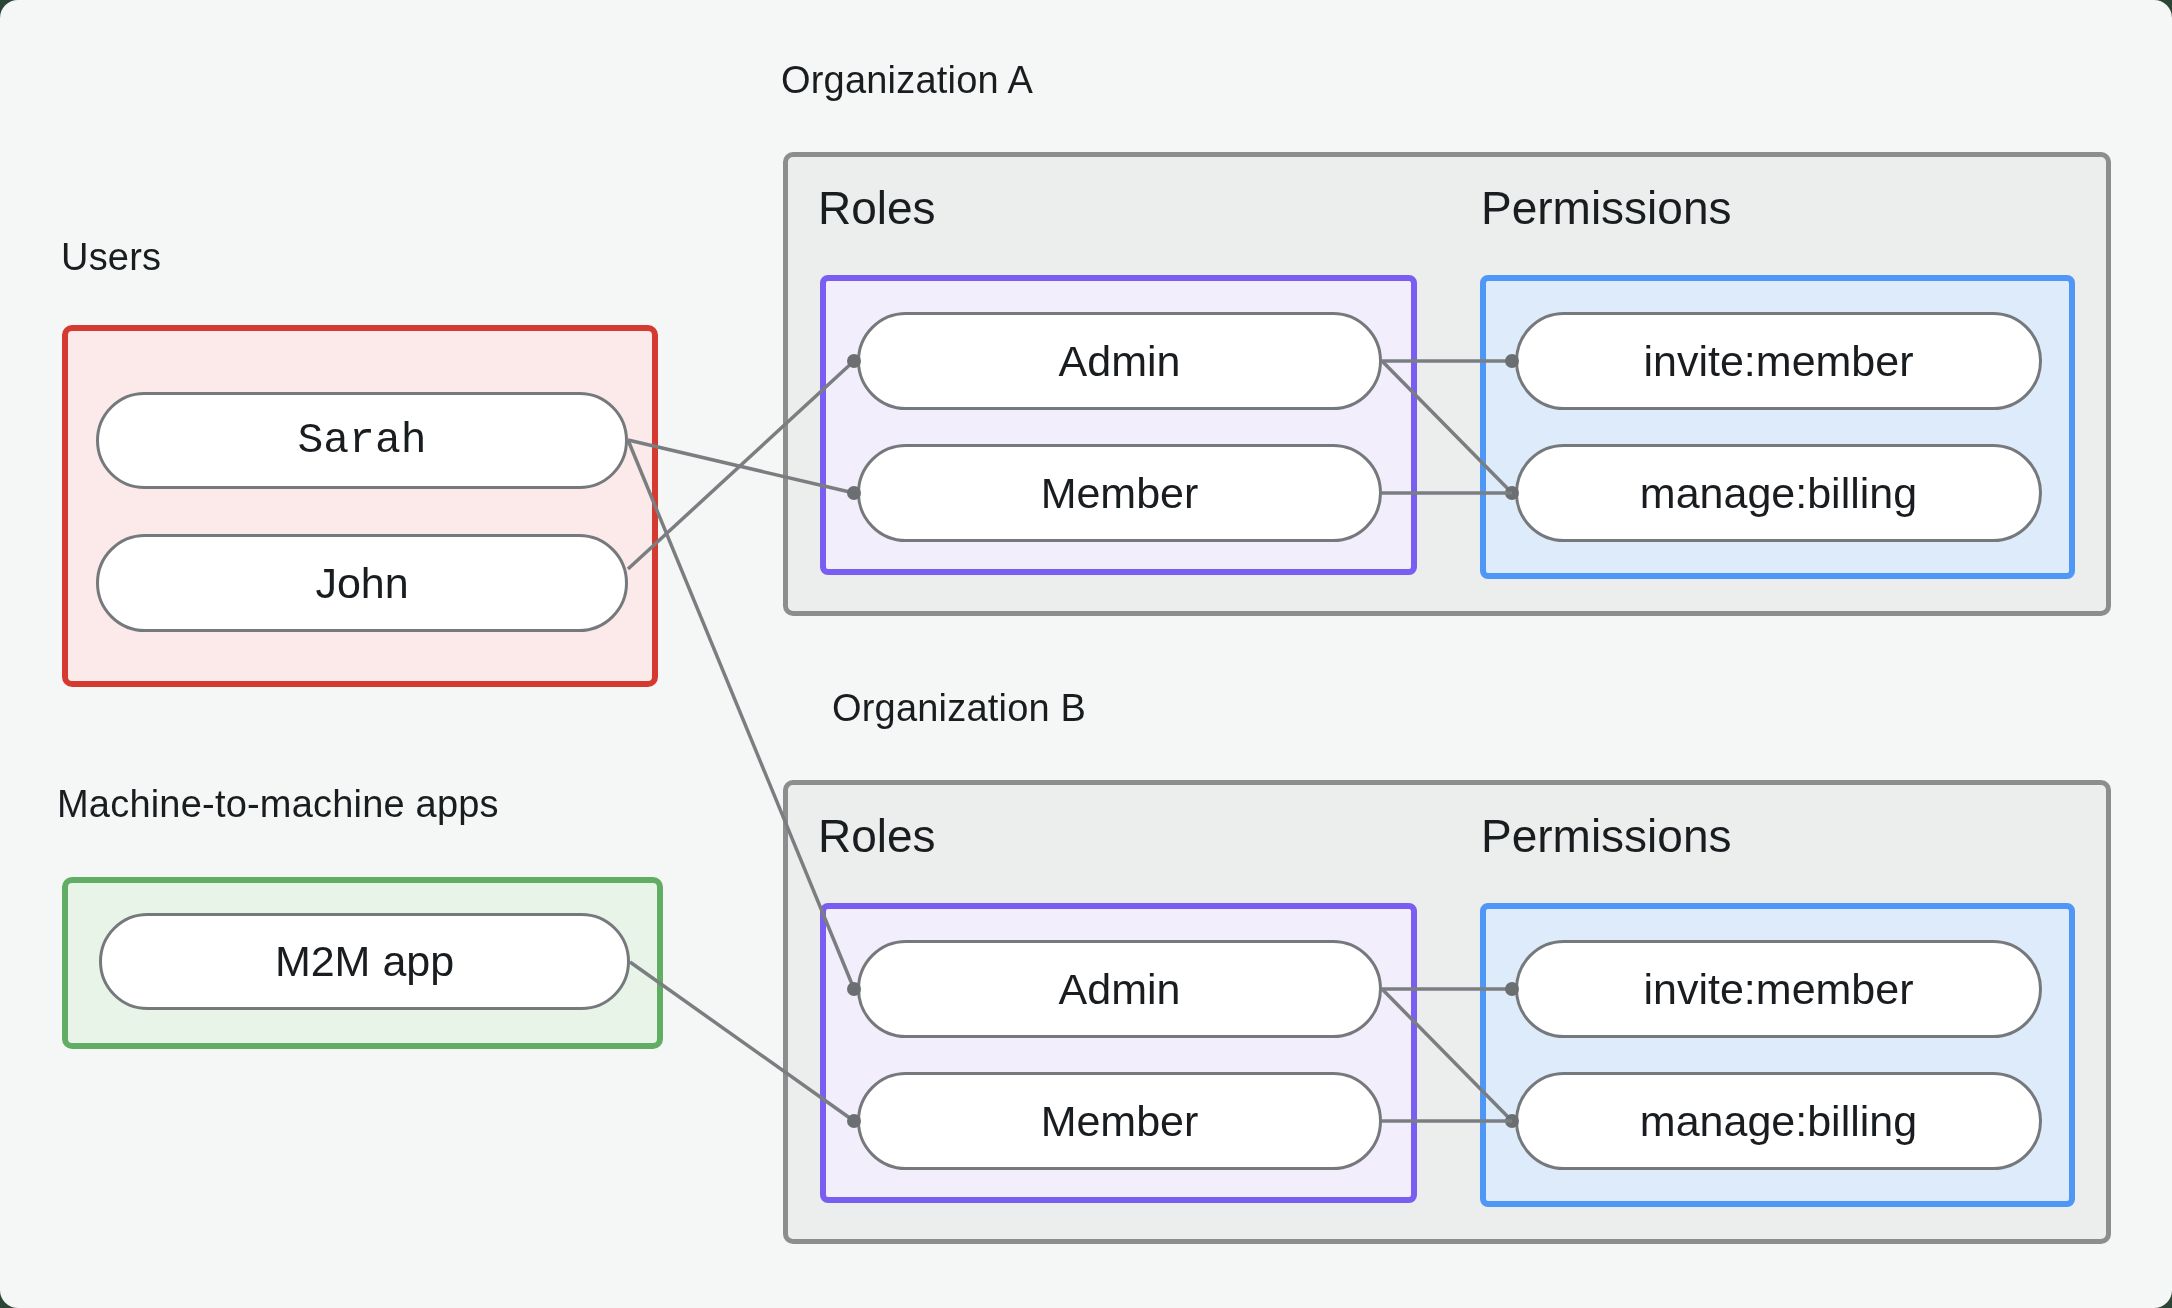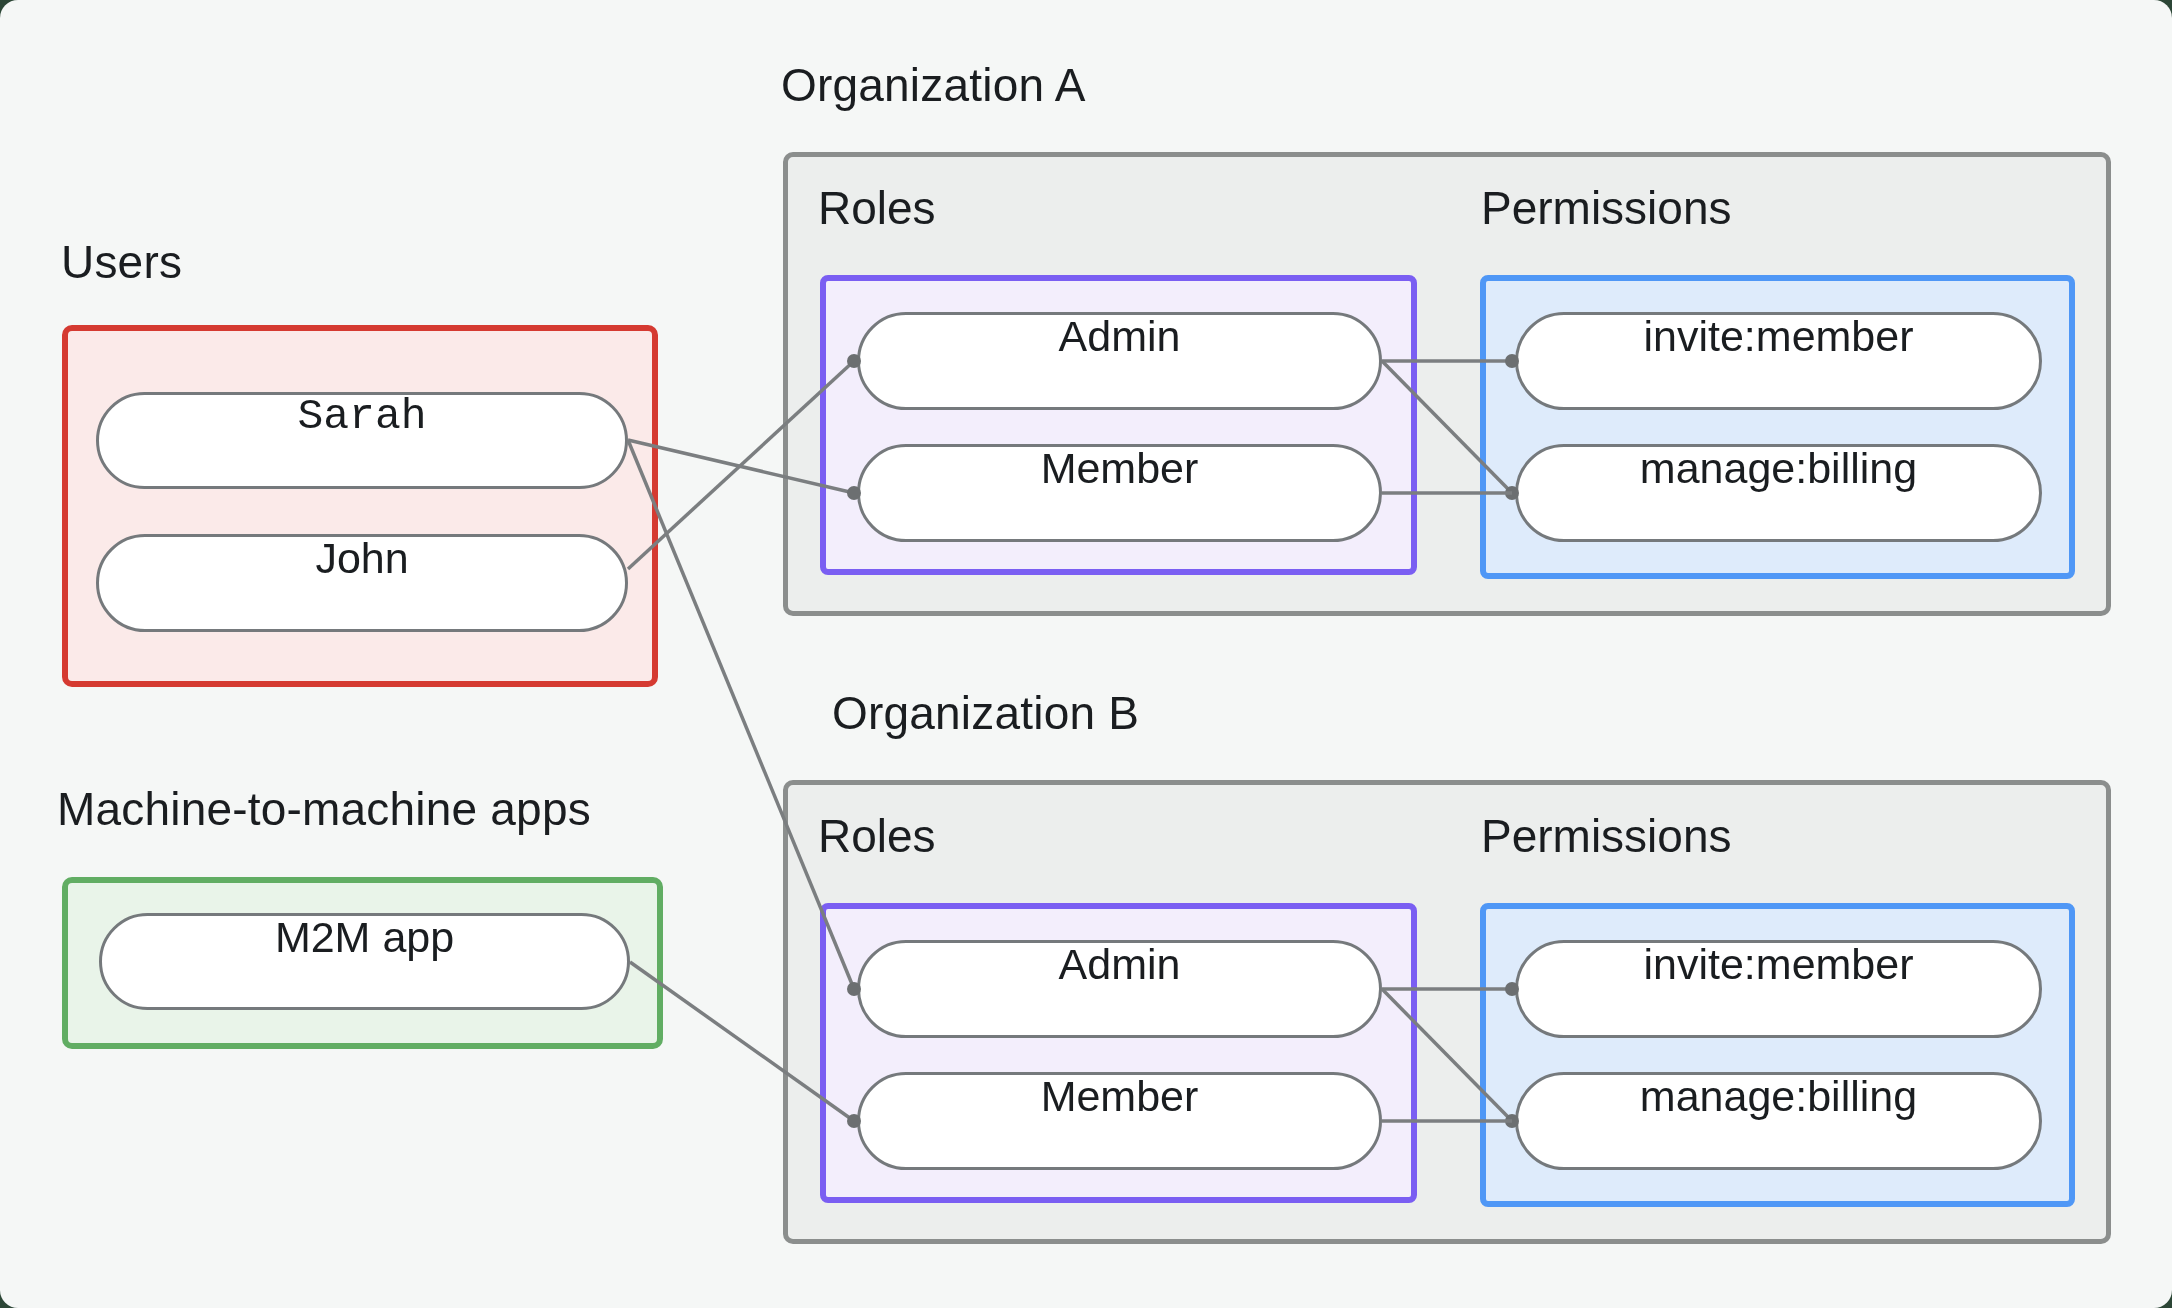--- a/index.html
+++ b/index.html
@@ -11,21 +11,21 @@
   }
   .canvas{
     position:relative;
     width:2172px;height:1308px;
     background:#f5f7f6;
     border-radius:18px;
     overflow:hidden;
   }
   .section-title{
     position:absolute;
-    font-size:46px;
+    font-size:38px;
     font-weight:500;
     color:#1a1d20;
     line-height:1.2;
     letter-spacing:0.2px;
     white-space:nowrap;
   }
   .group-box{
     position:absolute;
     border-radius:10px;
     box-sizing:border-box;
@@ -46,20 +46,21 @@
     line-height:1.2;
     white-space:nowrap;
   }
   .pill{
     position:absolute;
     background:#ffffff;
     border:3px solid #75797c;
     border-radius:60px;
     box-sizing:border-box;
     display:flex;
+    align-items:center;
     justify-content:center;
   }
   .pill-label{
     font-size:43px;
     color:#1a1d20;
     line-height:1;
     white-space:nowrap;
   }
   .overlay{
     position:absolute;

